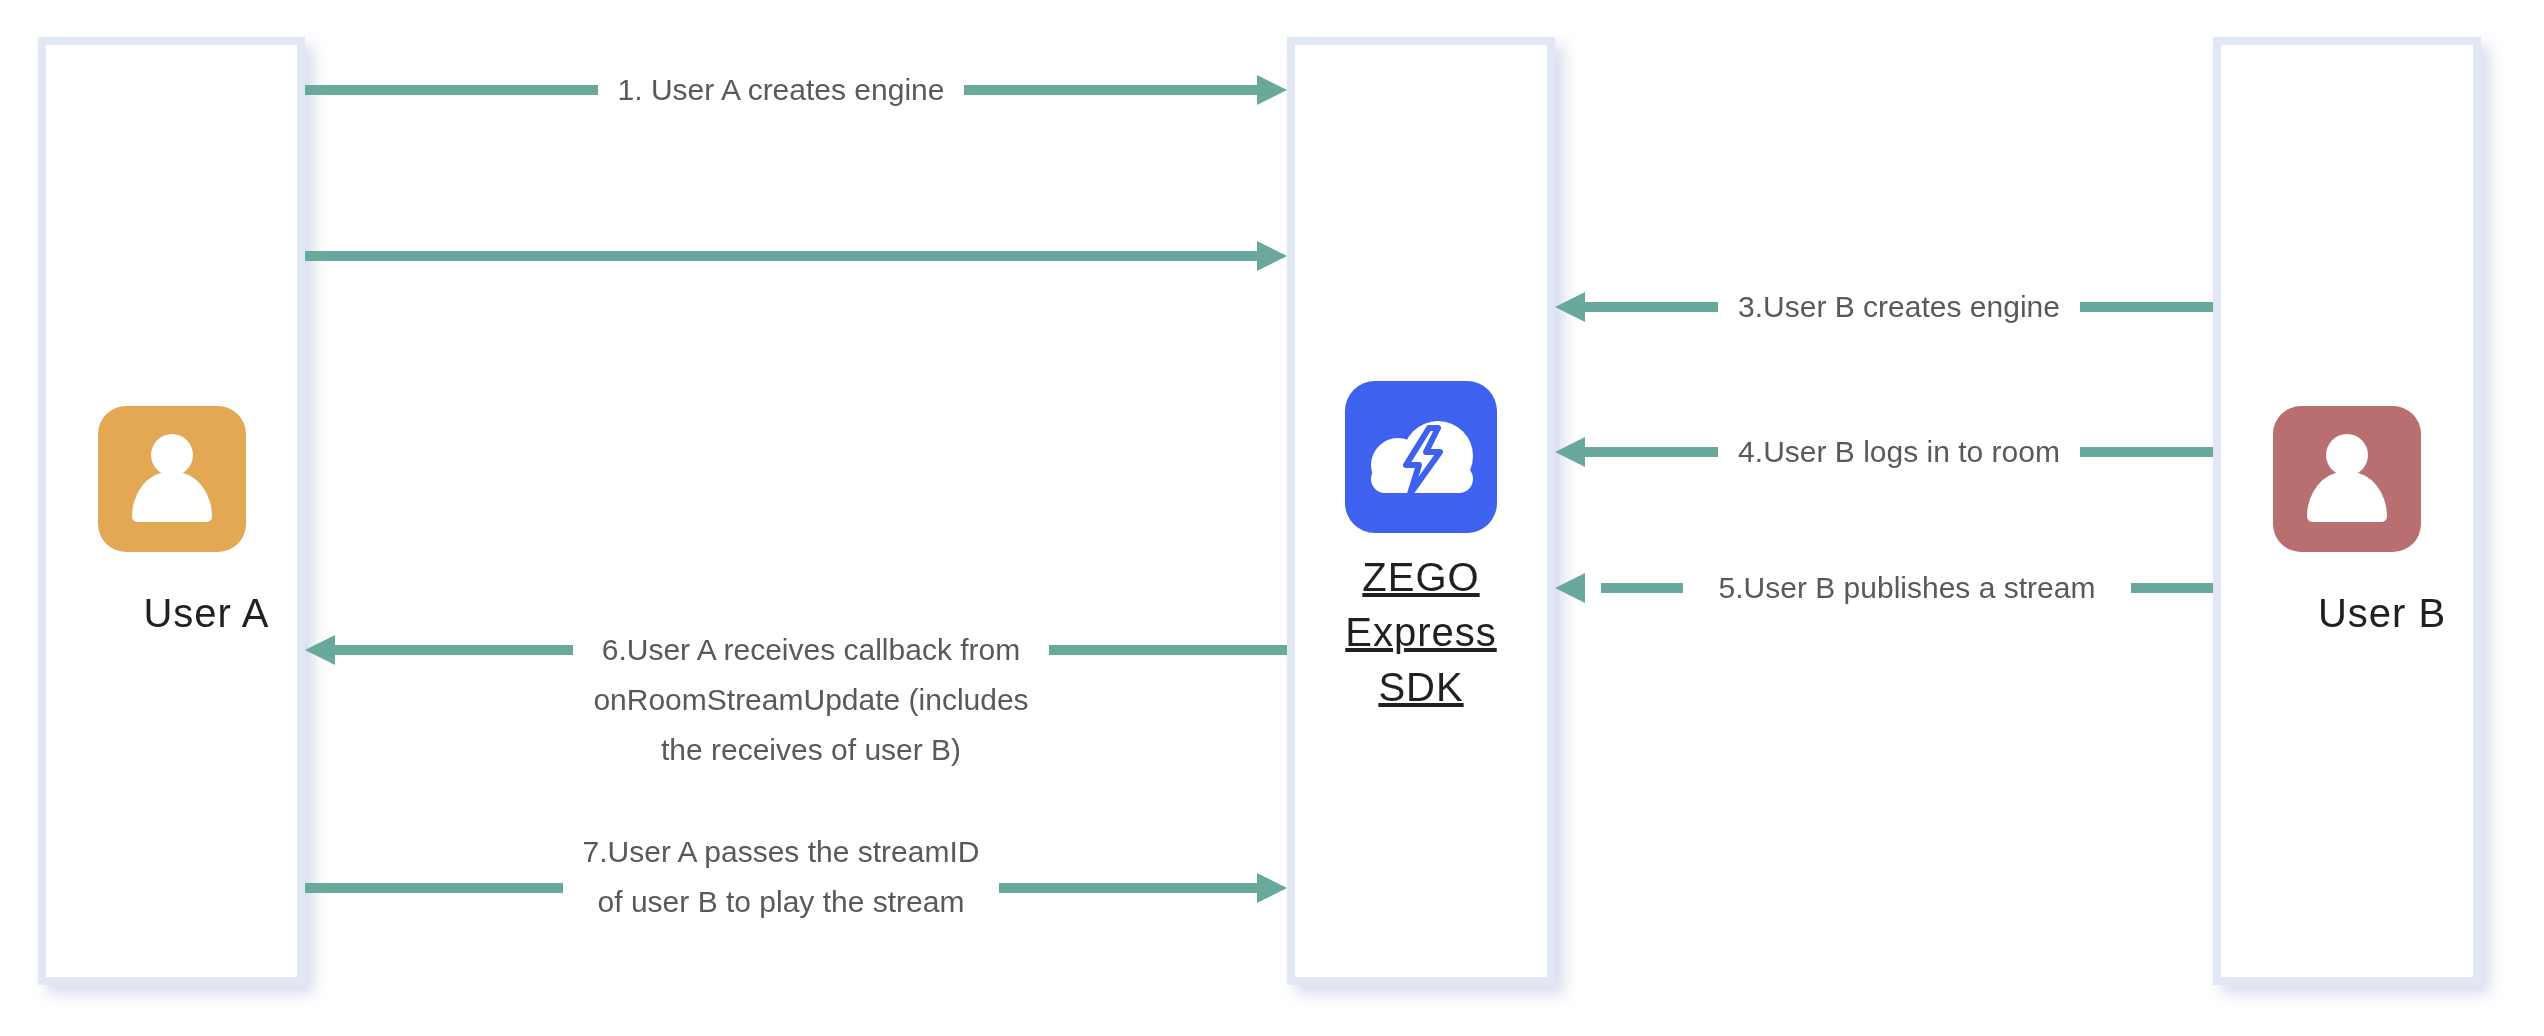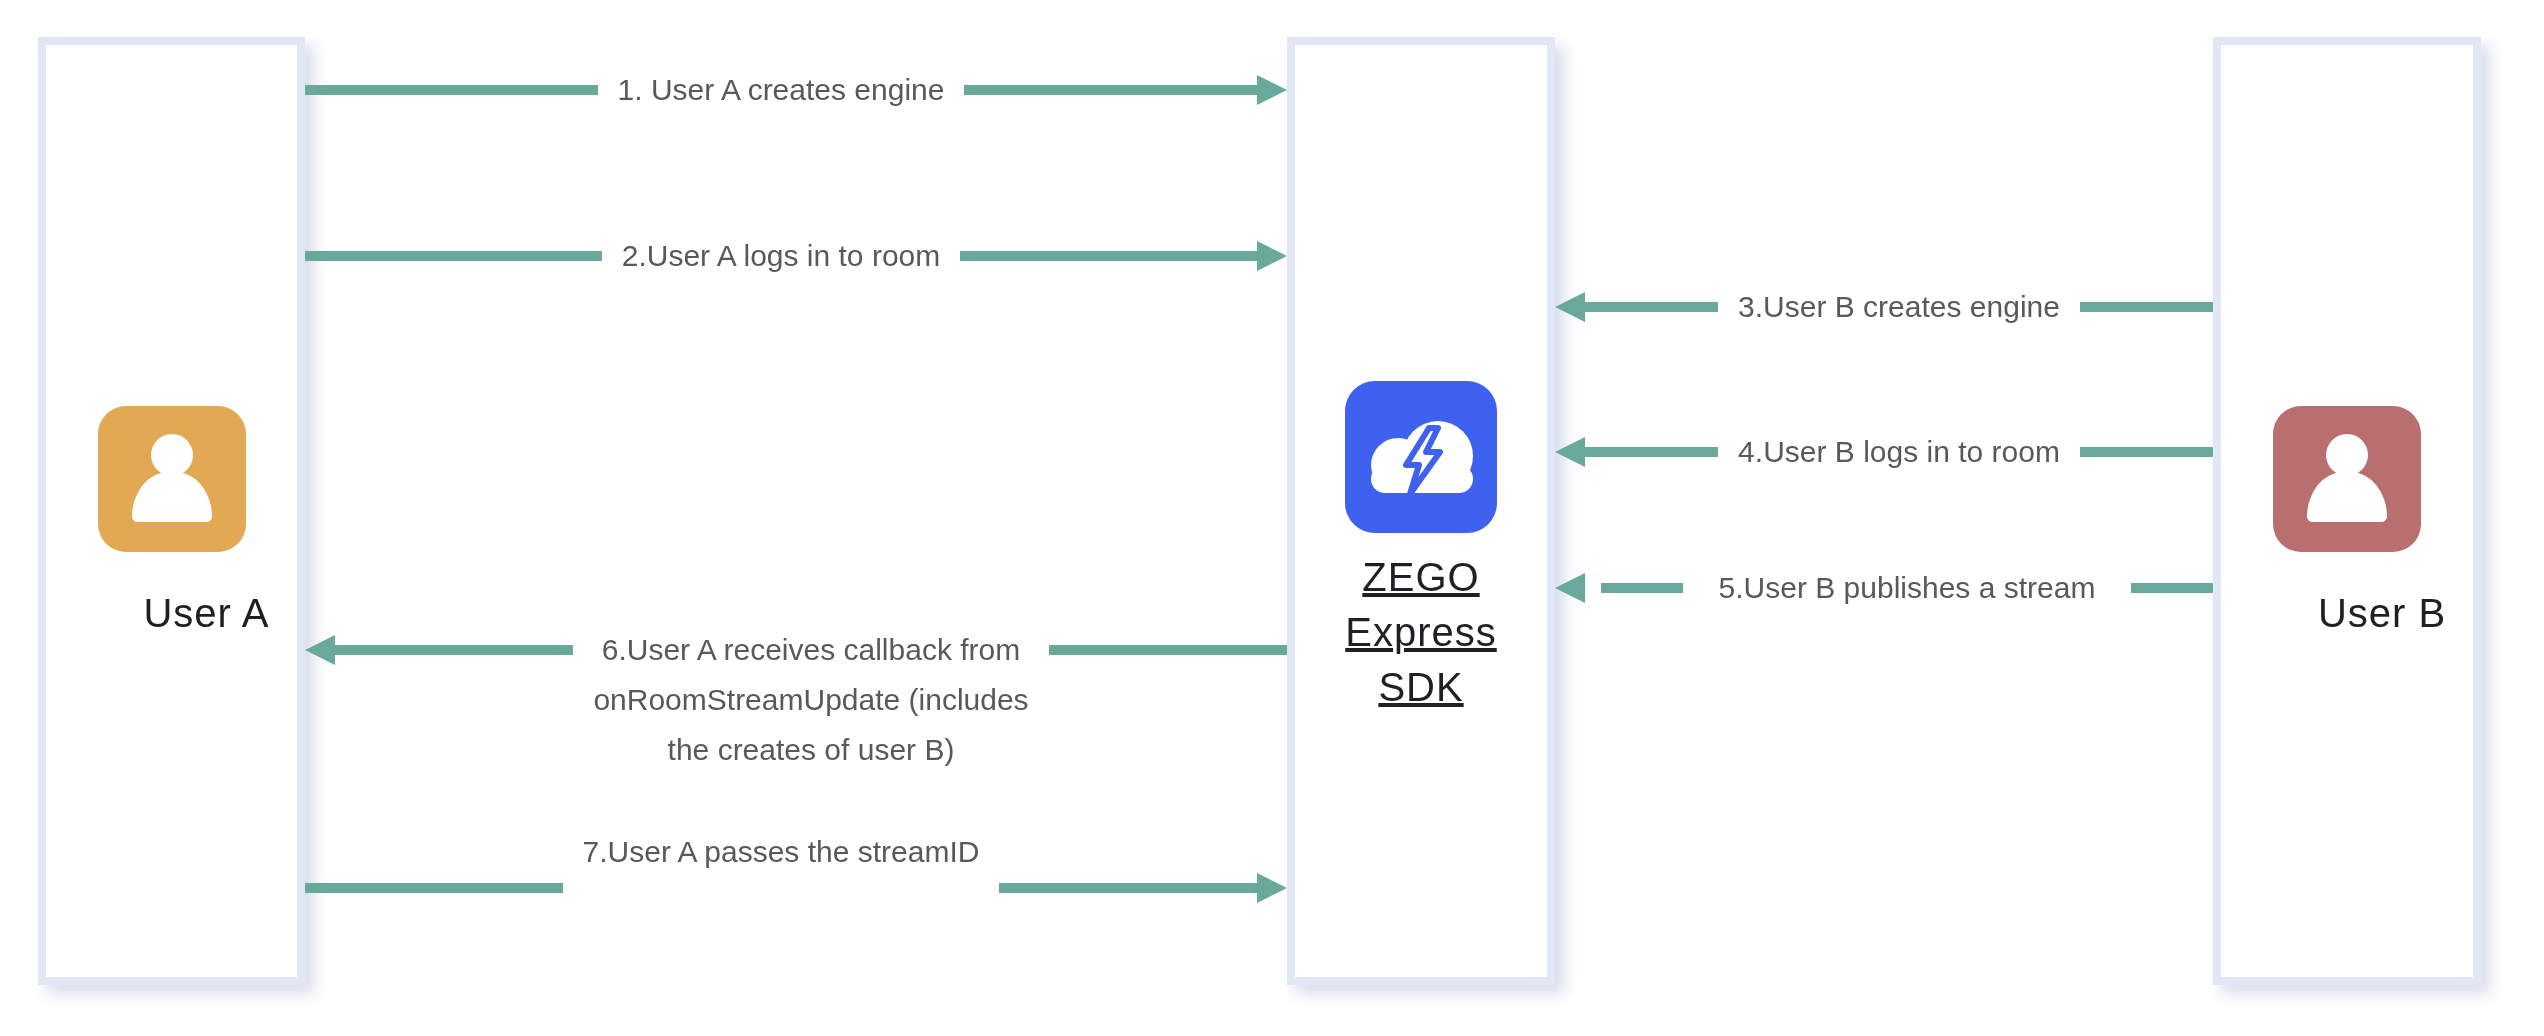--- a/index.html
+++ b/index.html
@@ -183,23 +183,20 @@
     <div class="seg"></div>
     <div class="arrow-label">
       <div>1. User A creates engine</div>
     </div>
     <div class="seg"></div>
     <div class="head head-right"></div>
   </div>
 
   <div class="arrow-row a2">
     <div class="seg"></div>
-    <div class="arrow-label">
-      <div>2.User A logs in to room</div>
-    </div>
     <div class="seg"></div>
     <div class="head head-right"></div>
   </div>
 
   <div class="arrow-row a3">
     <div class="head head-left"></div>
     <div class="seg"></div>
     <div class="arrow-label">
       <div>3.User B creates engine</div>
     </div>
@@ -223,27 +220,28 @@
     </div>
     <div class="seg"></div>
   </div>
 
   <div class="arrow-row a6">
     <div class="head head-left"></div>
     <div class="seg"></div>
     <div class="arrow-label">
       <div>6.User A receives callback from</div>
       <div>onRoomStreamUpdate (includes</div>
-      <div>the creates of user B)</div>
+      <div>the receives of user B)</div>
     </div>
     <div class="seg"></div>
   </div>
 
   <div class="arrow-row a7">
     <div class="seg"></div>
     <div class="arrow-label">
       <div>7.User A passes the streamID</div>
+      <div>of user B to play the stream</div>
     </div>
     <div class="seg"></div>
     <div class="head head-right"></div>
   </div>
 
 </div>
 
 </body></html>

